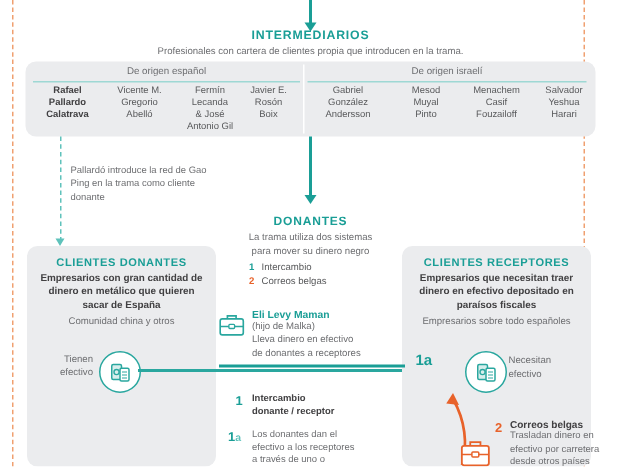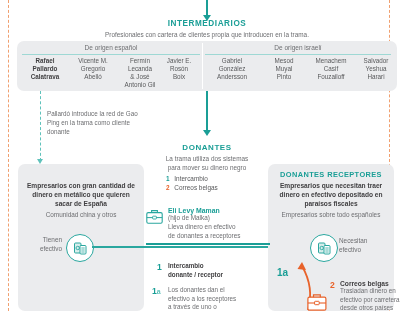--- a/index.html
+++ b/index.html
@@ -198,20 +198,21 @@
       <span class="num teal">1</span>
       <span style="margin-left:3px;color:#58595b;">Intercambio</span>
     </div>
     <div style="font-size:6.4px;line-height:9px;">
       <span class="num orange">2</span>
       <span style="margin-left:3px;color:#58595b;">Correos belgas</span>
     </div>
   </div>
 
   <div class="cpanel" style="left:18px;top:164px;width:126px;height:147px;"></div>
+  <div class="cpanel-title" style="left:18px;top:170px;width:126px;">CLIENTES DONANTES</div>
   <div class="cpanel-lead" style="left:24px;top:181px;width:114px;">Empresarios con gran cantidad de dinero en metálico que quieren sacar de España</div>
   <div class="cpanel-sub" style="left:22px;top:211px;width:118px;">Comunidad china y otros</div>
 
   <div class="cap" style="left:36px;top:236px;width:26px;text-align:right;">
     <div>Tienen</div>
     <div>efectivo</div>
   </div>
 
   <div class="money-circle" style="left:66px;top:234px;width:26px;height:26px;">
     <svg width="26" height="26" viewBox="0 0 26 26">
@@ -221,25 +222,25 @@
       <line x1="14.3" y1="13" x2="17.7" y2="13" stroke="#2aa79f" stroke-width=".8"></line>
       <line x1="14.3" y1="15" x2="17.7" y2="15" stroke="#2aa79f" stroke-width=".8"></line>
       <line x1="14.3" y1="17" x2="17.7" y2="17" stroke="#2aa79f" stroke-width=".8"></line>
     </svg>
   </div>
 
   <div style="position:absolute;left:92px;top:246px;width:208px;height:2px;background:#2aa79f;"></div>
   <div class="arrowhead-right" style="left:298px;top:242px;border-left-color:#2aa79f;"></div>
 
   <div class="cpanel" style="left:268px;top:164px;width:126px;height:147px;"></div>
-  <div class="cpanel-title" style="left:268px;top:170px;width:126px;">DONANTES RECEPTORES</div>
+  <div class="cpanel-title" style="left:268px;top:170px;width:126px;">CLIENTES RECEPTORES</div>
   <div class="cpanel-lead" style="left:274px;top:181px;width:114px;">Empresarios que necesitan traer dinero en efectivo depositado en paraísos fiscales</div>
   <div class="cpanel-sub" style="left:270px;top:211px;width:122px;">Empresarios sobre todo españoles</div>
 
-  <div class="badge1a" style="left:277px;top:235px;margin-top:32px;">1a</div>
+  <div class="badge1a" style="left:277px;top:235px;">1a</div>
 
   <div class="money-circle" style="left:310px;top:234px;width:26px;height:26px;">
     <svg width="26" height="26" viewBox="0 0 26 26">
       <rect x="7.5" y="8" width="6.5" height="10" rx="1" fill="#d8eeec" stroke="#2aa79f" stroke-width="1"></rect>
       <circle cx="10.7" cy="13" r="1.7" fill="none" stroke="#2aa79f" stroke-width=".9"></circle>
       <rect x="13" y="10.5" width="6" height="8.5" rx="1" fill="#ffffff" stroke="#2aa79f" stroke-width="1"></rect>
       <line x1="14.3" y1="13" x2="17.7" y2="13" stroke="#2aa79f" stroke-width=".8"></line>
       <line x1="14.3" y1="15" x2="17.7" y2="15" stroke="#2aa79f" stroke-width=".8"></line>
       <line x1="14.3" y1="17" x2="17.7" y2="17" stroke="#2aa79f" stroke-width=".8"></line>
     </svg>

